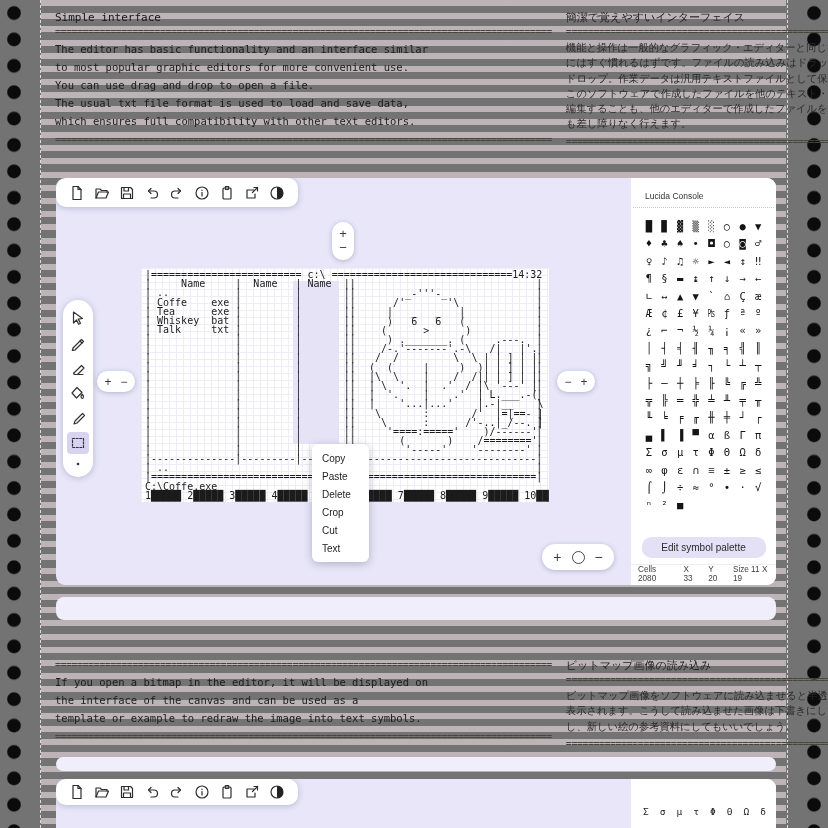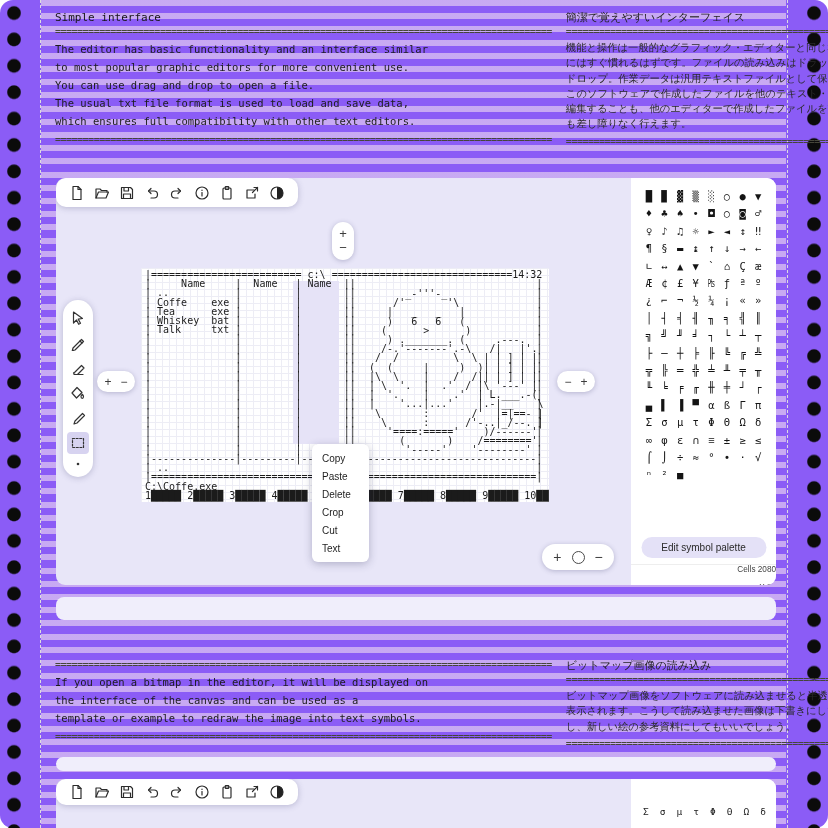--- a/index.html
+++ b/index.html
@@ -1,17 +1,17 @@
 <!DOCTYPE html>
 <html><head>
 <meta charset="utf-8">
 <style>
   html,body{margin:0;padding:0;width:828px;height:828px;overflow:hidden;background:#ffffff;
     font-family:"Liberation Sans",sans-serif;}
-  .paper{position:relative;width:828px;height:828px;background:#8b5cf6;border-radius:13px;}
+  .paper{position:relative;width:828px;height:828px;background:#737373;}
   
   .holes{position:absolute;top:0;bottom:0;width:40px;background-repeat:repeat-y;}
   .holes.left{left:0;background-image:radial-gradient(circle at 14px 13px,#0b0b0b 6.2px,rgba(0,0,0,0) 7.4px);background-size:40px 26.4px;}
   .holes.right{right:0;background-image:radial-gradient(circle at 26px 13px,#0b0b0b 6.2px,rgba(0,0,0,0) 7.4px);background-size:40px 26.4px;}
   .perf{position:absolute;top:0;bottom:0;width:0;border-left:1px dashed #ddd;}
   .perf.left{left:40px;} .perf.right{right:40px;}
   .content{position:absolute;left:41px;right:42px;top:0;bottom:0;
     background-image:repeating-linear-gradient(180deg,rgba(250,233,240,.55) 0 6px,rgba(255,255,255,0) 6px 13.2px);}
 
   
@@ -69,21 +69,21 @@
   .ctx div{font-size:10px;color:#1e1e1e;padding:3.5px 10px;cursor:pointer;}
 
   
   .panel{position:absolute;right:0;top:0;bottom:0;width:145px;background:#fff;}
   .panel-title{font-size:8.5px;color:#333;padding:13px 12px 6px 12px;border-bottom:1px dotted #ccc;margin:0 2px;}
   .pgrid{display:grid;grid-template-columns:repeat(8,1fr);padding:10px 10px 0 10px;row-gap:0;}
   .pcell{font-family:"DejaVu Sans Mono",monospace;font-size:10.5px;line-height:17.4px;color:#141414;text-align:center;cursor:pointer;}
   .edit-btn{position:absolute;left:50%;transform:translateX(-50%);bottom:27px;width:125px;height:21px;border:none;
     background:#e4e1f7;border-radius:10.5px;font-size:10px;color:#2a2a2a;font-family:"Liberation Sans",sans-serif;cursor:pointer;}
   .pstatus{position:absolute;left:0;right:0;bottom:0;height:20px;border-top:1px solid #eee;
-    display:flex;align-items:flex-end;gap:9px;padding-left:7px;font-size:8.2px;color:#3f3f3f;flex-direction:column;}
+    display:flex;align-items:flex-start;gap:9px;padding-left:7px;font-size:8.2px;color:#3f3f3f;}
   .panel2-row{display:flex;justify-content:space-between;padding:27px 10px 0 12px;
     font-family:"DejaVu Sans Mono",monospace;font-size:9.5px;color:#222;}
 </style>
 </head>
 <body>
 
 <div class="paper">
   <div class="holes left"></div>
   <div class="holes right"></div>
   <div class="perf left"></div>
@@ -286,20 +286,21 @@
       <div class="ctx" id="context-menu">
           <div>Copy</div>
           <div>Paste</div>
           <div>Delete</div>
           <div>Crop</div>
           <div>Cut</div>
           <div>Text</div>
         </div>
 
       <div class="panel">
+        <div class="panel-title">Lucida Console</div>
         <div class="pgrid" id="palette-grid">
             <span class="pcell">█</span>
             <span class="pcell">▉</span>
             <span class="pcell">▓</span>
             <span class="pcell">▒</span>
             <span class="pcell">░</span>
             <span class="pcell">○</span>
             <span class="pcell">●</span>
             <span class="pcell">▼</span>
             <span class="pcell">♦</span>

